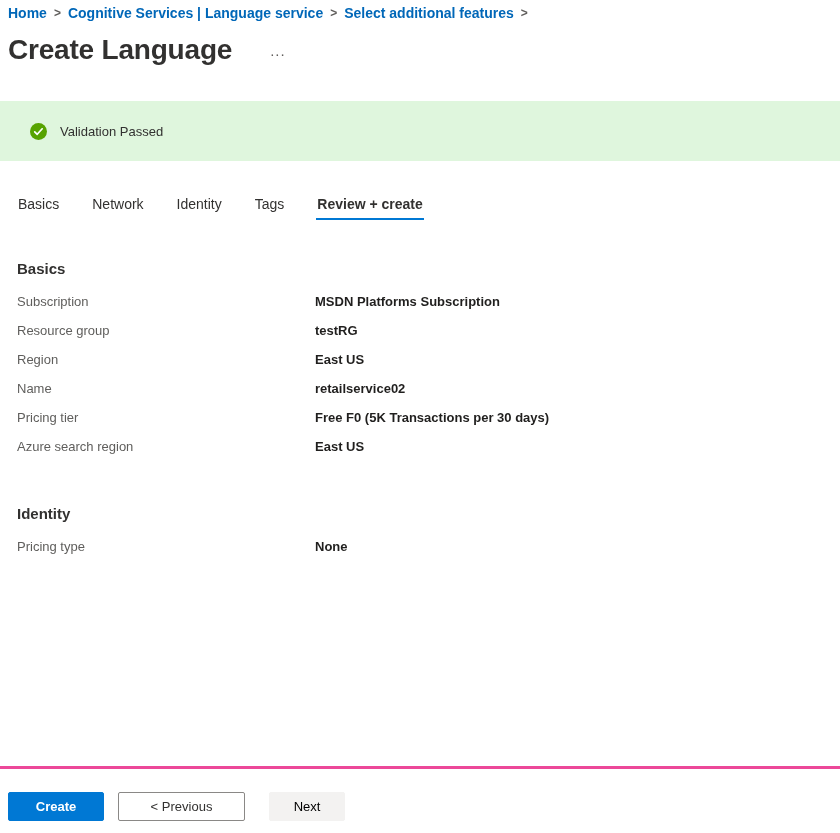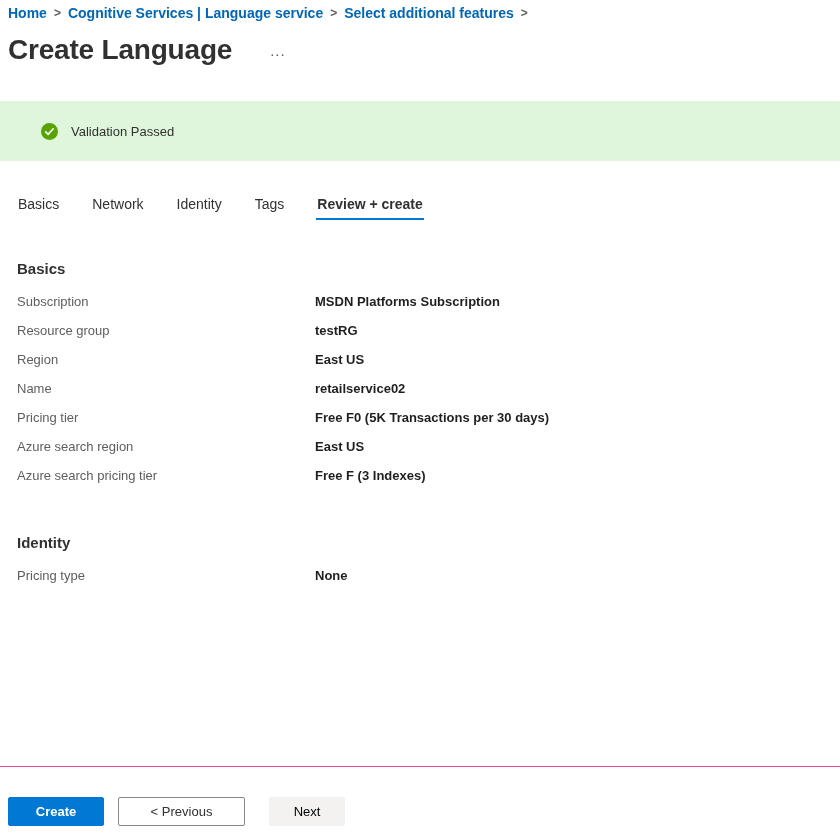--- a/index.html
+++ b/index.html
@@ -22,21 +22,21 @@
   
   .title-row { display: flex; align-items: center; gap: 34px; padding: 13px 0 0 8px; }
   .page-title { font-size: 28px; font-weight: 700; color: #323130; letter-spacing: -0.2px; }
   .more-menu { color: #605e5c; font-size: 15px; letter-spacing: 1px; cursor: pointer; padding: 2px 4px; }
 
   
   .banner {
     margin-top: 35px; height: 60px; width: 100%;
     background: #dff6dd;
     display: flex; align-items: center; gap: 13px;
-    padding-left: 41px;
+    padding-left: 30px;
   }
   .banner-text { font-size: 13px; color: #323130; }
   .check-icon { display: inline-flex; }
 
   
   .tabs { display: flex; margin: 31px 0 0 17px; }
   .tab {
     font-size: 14px; color: #323130; cursor: pointer;
     margin-right: 31px; padding: 4px 1px 12px; position: relative;
   }
@@ -52,22 +52,22 @@
   .section-heading.first { margin-top: 36px; }
   .section-heading.later { margin-top: 44px; }
   .rows { margin-top: 10px; }
   .row { display: flex; align-items: center; height: 29px; font-size: 13px; }
   .row .label { width: 298px; color: #5f5e5c; }
   .row .value { color: #201f1e; font-weight: bold; }
 
   
   .footer {
     position: absolute; left: 0; right: 0; bottom: 0; height: 67px;
-    border-top: 1px solid #ec4899; background: #ffffff;
-    display: flex; align-items: center; padding: 23px 0 0 8px;
+    border-top: 3px solid #ec4899; background: #ffffff;
+    display: flex; align-items: flex-start; padding: 23px 0 0 8px;
   }
   .btn {
     height: 29px; font-size: 13px; font-family: "Liberation Sans", sans-serif;
     border: 1px solid transparent; cursor: pointer; border-radius: 2px;
   }
   .btn-primary {
     background: #0078d4; border-color: #0078d4; color: #ffffff;
     width: 96px; font-weight: 600;
   }
   .btn-secondary {
@@ -135,24 +135,20 @@
       <span class="value">retailservice02</span>
     </div>
     <div class="row">
       <span class="label">Pricing tier</span>
       <span class="value">Free F0 (5K Transactions per 30 days)</span>
     </div>
     <div class="row">
       <span class="label">Azure search region</span>
       <span class="value">East US</span>
     </div>
-    <div class="row">
-      <span class="label">Azure search pricing tier</span>
-      <span class="value">Free F (3 Indexes)</span>
-    </div>
   </div>
 
   <div class="section-heading later">Identity</div>
   <div class="rows">
     <div class="row">
       <span class="label">Pricing type</span>
       <span class="value">None</span>
     </div>
   </div>
 

